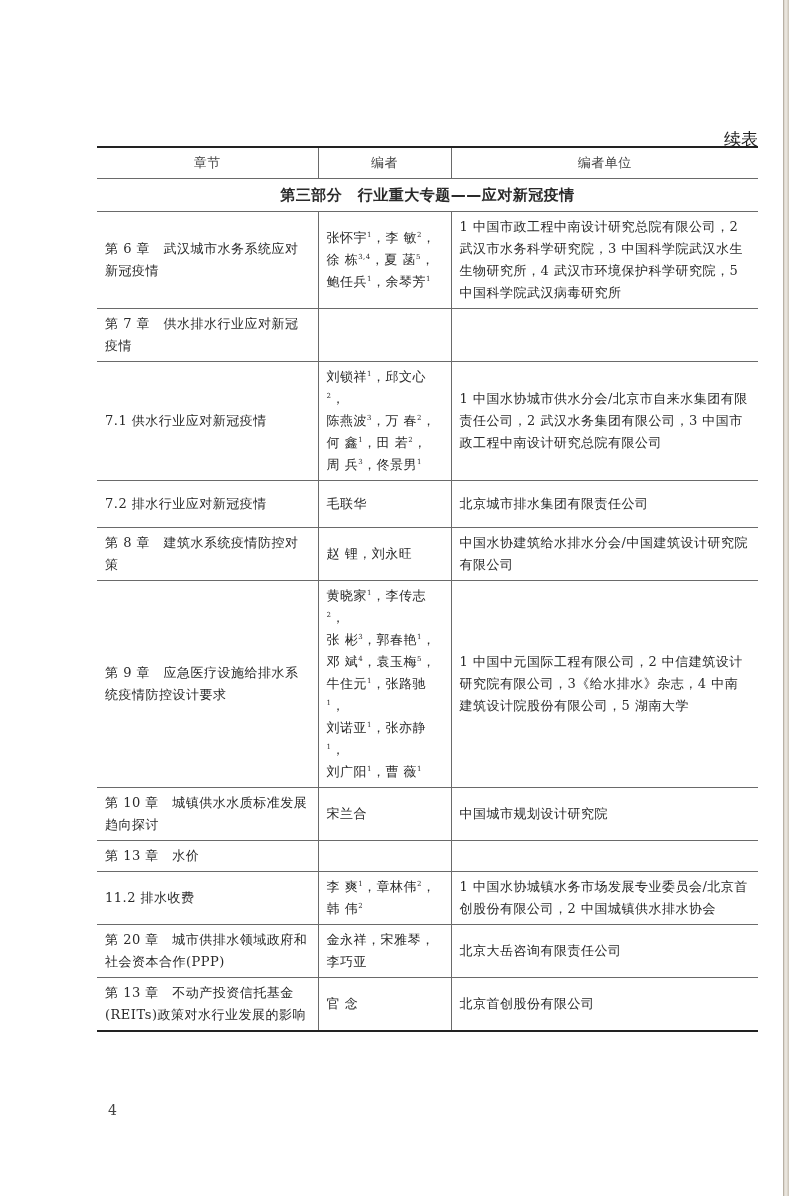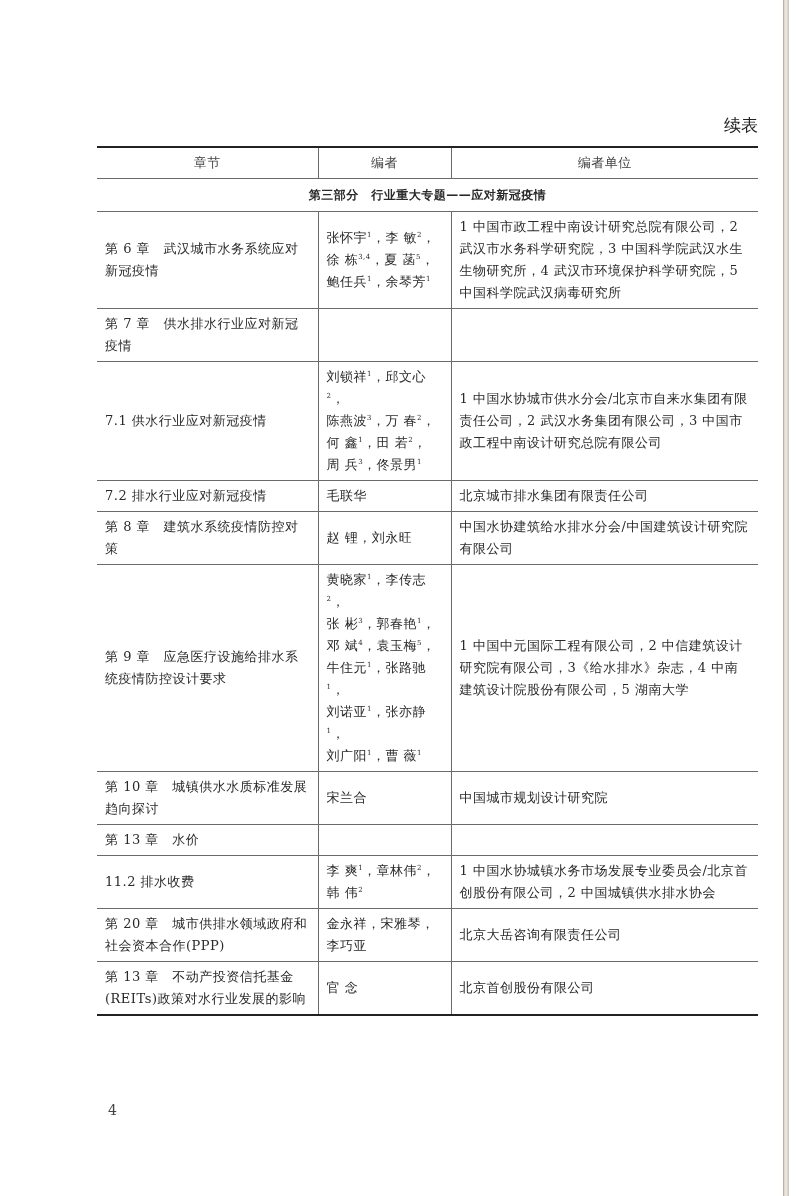--- a/index.html
+++ b/index.html
@@ -6,37 +6,37 @@
   body {
     width:800px; height:1196px; background:#ffffff; position:relative; overflow:hidden;
     font-family: "DejaVu Serif", "Liberation Serif", serif; color:#2a2a2a;
   }
   .page-edge {
     position:absolute; left:783px; top:0; width:5px; height:1196px;
     background:linear-gradient(to right, #d8d2c8, #efebe4 40%, #c9c2b6);
     border-left:1px solid #b9b1a5;
   }
   .continued {
-    position:absolute; left:700px; top:114px; width:58px; text-align:right;
+    position:absolute; left:700px; top:128px; width:58px; text-align:right;
     font-family:"DejaVu Sans","Liberation Sans",sans-serif; font-size:17px; color:#222;
   }
   table.main {
     position:absolute; left:97px; top:146px; width:661px;
     border-collapse:collapse; table-layout:fixed;
     font-size:13px; line-height:22px;
   }
   table.main td, table.main th {
     border-bottom:1px solid #6a6a6a; padding:4px 8px; vertical-align:middle;
     font-weight:normal; letter-spacing:0.5px;
   }
   table.main tr > *:not(:last-child) { border-right:1px solid #6a6a6a; }
   table.main thead th { border-top:2px solid #222; height:22px; text-align:center; color:#444; }
   table.main tr.part td {
     text-align:center; font-family:"DejaVu Sans","Liberation Sans",sans-serif;
-    font-weight:bold; font-size:12px; height:24px; border-right:none !important;
+    font-weight:bold; font-size:15px; height:24px; border-right:none !important;
   }
   table.main tr.last td { border-bottom:2px solid #222; }
   col.c1 { width:221px; } col.c2 { width:133px; } col.c3 { width:307px; }
   sup { font-size:7px; line-height:0; vertical-align:5px; }
   .name { display:inline; }
   .authors span.row { display:block; }
   .page-num { position:absolute; left:108px; top:1102px; font-size:14px; color:#444; }
 </style>
 </head>
 <body>
@@ -79,21 +79,21 @@
     <tr style="height:87px">
       <td>7.1 供水行业应对新冠疫情</td>
       <td class="authors">
           <span class="row"><span class="name">刘锁祥</span><sup>1</sup>，<span class="name">邱文心</span><sup>2</sup>，</span>
           <span class="row"><span class="name">陈燕波</span><sup>3</sup>，<span class="name">万 春</span><sup>2</sup>，</span>
           <span class="row"><span class="name">何 鑫</span><sup>1</sup>，<span class="name">田 若</span><sup>2</sup>，</span>
           <span class="row"><span class="name">周 兵</span><sup>3</sup>，<span class="name">佟景男</span><sup>1</sup></span>
         </td>
       <td>1 中国水协城市供水分会/北京市自来水集团有限责任公司，2 武汉水务集团有限公司，3 中国市政工程中南设计研究总院有限公司</td>
     </tr>
-    <tr style="height:31px">
+    <tr style="height:47px">
       <td>7.2 排水行业应对新冠疫情</td>
       <td class="authors">
           <span class="row"><span class="name">毛联华</span></span>
         </td>
       <td>北京城市排水集团有限责任公司</td>
     </tr>
     <tr style="height:41px">
       <td>第 8 章　建筑水系统疫情防控对策</td>
       <td class="authors">
           <span class="row"><span class="name">赵 锂</span>，<span class="name">刘永旺</span></span>

